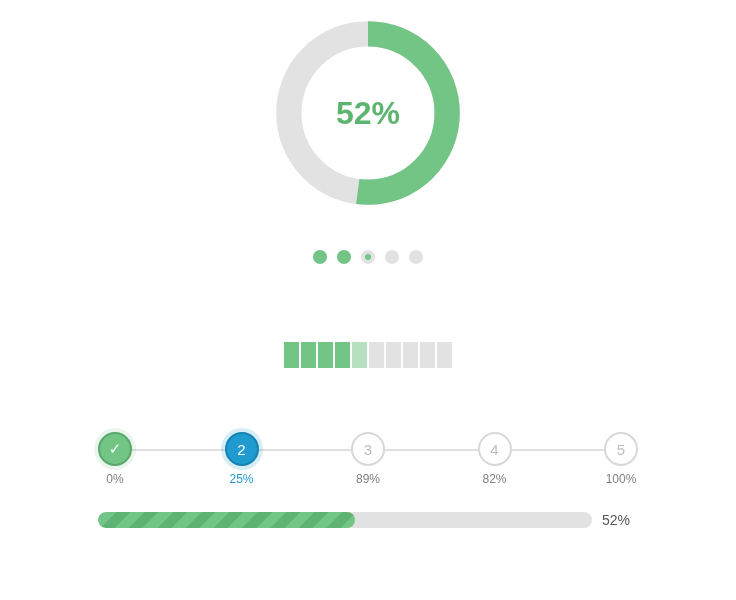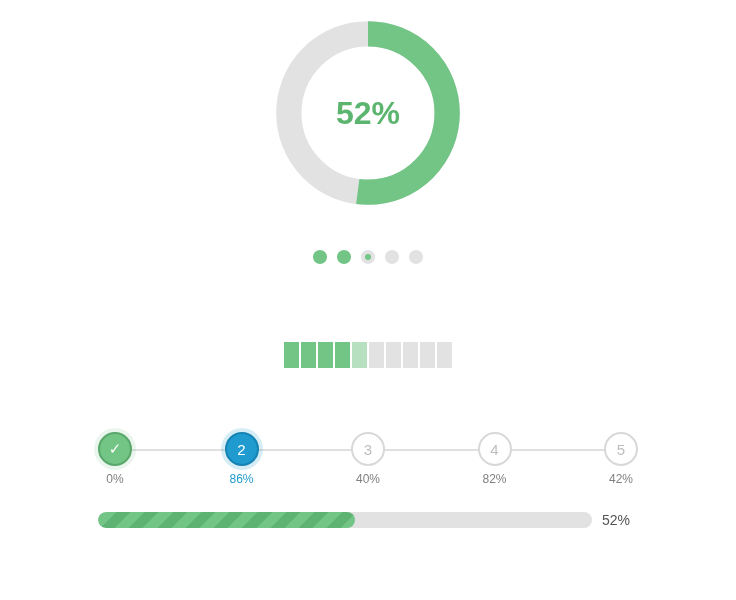--- a/index.html
+++ b/index.html
@@ -133,33 +133,33 @@
   <div class="step-line"></div>
   <div class="step-row" id="step-row">
       <div class="step-item">
         <div class="step-circle done">
           <span>✓</span>
         </div>
         <div class="step-label">0%</div>
       </div>
       <div class="step-item">
         <div class="step-circle active">2</div>
-        <div class="step-label active">86%</div>
+        <div class="step-label active">25%</div>
       </div>
       <div class="step-item">
         <div class="step-circle ">3</div>
-        <div class="step-label">40%</div>
+        <div class="step-label">89%</div>
       </div>
       <div class="step-item">
         <div class="step-circle ">4</div>
         <div class="step-label">82%</div>
       </div>
       <div class="step-item">
         <div class="step-circle ">5</div>
-        <div class="step-label">42%</div>
+        <div class="step-label">100%</div>
       </div>
     </div>
 </div>
 
 <div class="bar-row">
   <div class="bar">
     <div class="bar-fill" id="bar-fill" style="width: 52%;"></div>
   </div>
   <div class="bar-label">52%</div>
 </div>

